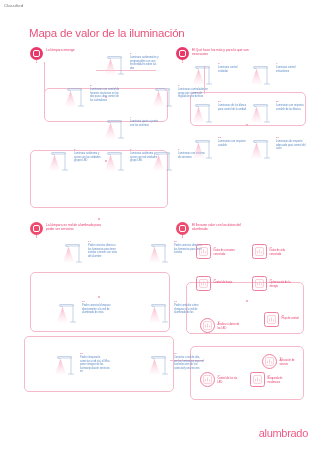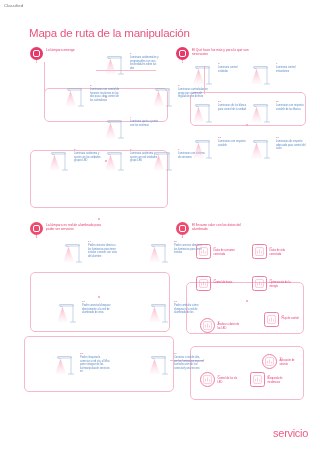--- a/index.html
+++ b/index.html
@@ -67,21 +67,21 @@
   .tile .lbl .n { display:block; font-size:2.5px; color:#ef7f9e; margin-bottom:.4px; }
   .logo {
     position:absolute; right:12px; bottom:14px;
     font-size:11px; color:#ef5c85; letter-spacing:-.3px;
   }
 </style>
 </head>
 <body>
 
 <div class="classified">Classified</div>
-<div class="title">Mapa de ruta de la manipulación</div>
+<div class="title">Mapa de valor de la iluminación</div>
 
 <div class="rr" style="left:44px;top:88px;width:124px;height:34px;"></div>
 <div class="rr" style="left:30px;top:150px;width:138px;height:58px;"></div>
 <div class="rr" style="left:30px;top:272px;width:140px;height:60px;"></div>
 <div class="rr" style="left:24px;top:336px;width:150px;height:56px;"></div>
 <div class="rr" style="left:190px;top:92px;width:116px;height:34px;"></div>
 <div class="rr" style="left:186px;top:282px;width:118px;height:52px;"></div>
 <div class="rr" style="left:190px;top:346px;width:114px;height:54px;"></div>
 <div class="line v" style="left:44px;top:62px;height:30px;"></div>
 <div class="line v" style="left:204px;top:66px;height:28px;"></div>
@@ -565,13 +565,13 @@
  <g fill="none" stroke="#f08fa9" stroke-width=".7">
   <rect x="4" y="4" width="12" height="12" rx="1.5"></rect>
   <path d="M7 13 L7 9 M10 13 L10 7 M13 13 L13 10"></path>
  </g>
 </svg>
       </div>
       <div class="lbl"><span class="n">28</span><span>Búsqueda de incidencias</span></div>
     </div>
   </div>
 
-<div class="logo">servicio</div>
+<div class="logo">alumbrado</div>
 
 </body></html>

